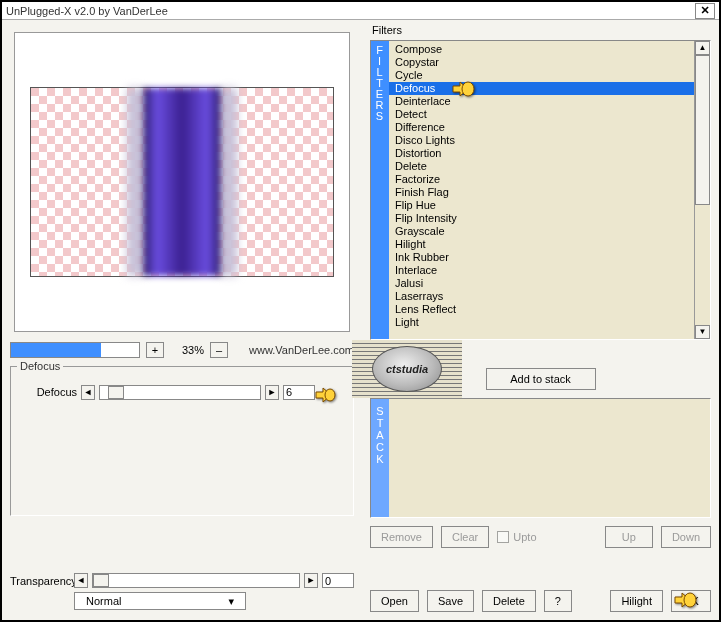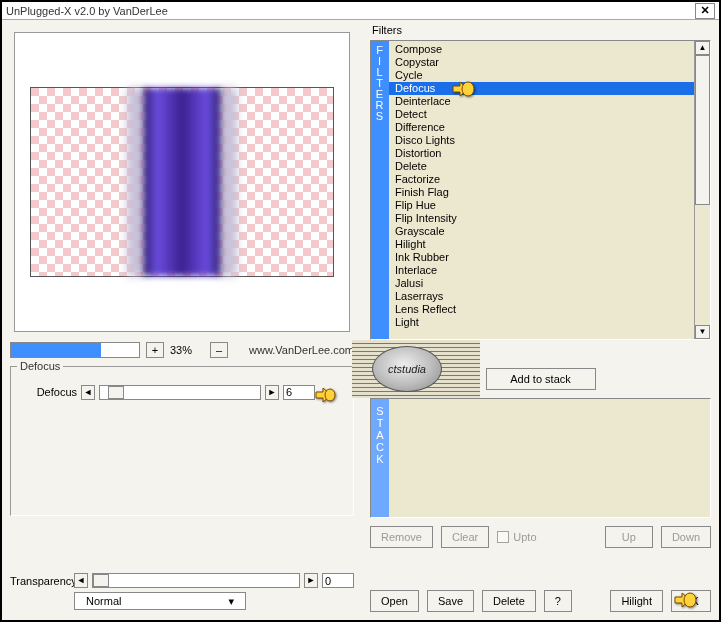--- a/index.html
+++ b/index.html
@@ -17,21 +17,21 @@
 .checker { width: 304px; height: 190px; background: repeating-conic-gradient(#fff 0deg 90deg,#f3c9cb 90deg 180deg); background-size: 16px 16px; position: relative; border: 1px solid #555; }
 .purple-band { position: absolute; left: 50%; top: 0; width: 78px; height: 100%; transform: translateX(-50%); background: linear-gradient(90deg,#2d1d6d 0%,#6a4de0 18%,#3b2090 50%,#6a4de0 82%,#2d1d6d 100%); filter: blur(3px); }
 .purple-edge-l { position:absolute; left:calc(50% - 55px); top:0; width:16px; height:100%; background:#c7c1d8; filter:blur(4px);}
 .purple-edge-r { position:absolute; left:calc(50% + 39px); top:0; width:16px; height:100%; background:#c7c1d8; filter:blur(4px);}
 
 
 .zoom-row { display:flex; align-items:center; gap:6px; margin-top:6px; }
 .zoom-bar { flex:0 0 130px; height:16px; border:1px solid #888; background:#fff; position:relative; }
 .zoom-fill { height:100%; background:#3f8fff; width:70%; }
 .tiny-btn { width:18px; height:16px; border:1px solid #888; background:#f4f3ee; text-align:center; line-height:14px; cursor:pointer; }
-.zoom-pct { width:34px; text-align:left; }
+.zoom-pct { width:34px; text-align:right; }
 .url { font-size:11px; color:#333; margin-left:auto; }
 
 
 .group { border:1px solid #fff; border-top-color:#999; border-left-color:#999; padding:8px 6px 6px 6px; margin-top:8px; position:relative; height:150px; }
 .group-title { position:absolute; top:-7px; left:6px; background:#f4f3ee; padding:0 3px; color:#333; }
 .slider-row { display:flex; align-items:center; gap:4px; margin-top:6px; }
 .slider-label { width:60px; text-align:right; }
 .arrow-btn { width:14px; height:15px; border:1px solid #888; background:#f4f3ee; text-align:center; line-height:12px; cursor:pointer; font-size:9px; }
 .slider-track { flex:1; height:15px; border:1px solid #888; background:#fff; position:relative; }
 .slider-thumb { position:absolute; top:0; width:16px; height:100%; background:#f4f3ee; border:1px solid #888; }
@@ -69,21 +69,21 @@
 .btn.disabled { color:#9a9a9a; }
 .spacer { flex:1; }
 
 .bottom-right { position:absolute; bottom:8px; left:8px; right:8px; display:flex; gap:8px; align-items:center; }
 
 
 .pointer { position:absolute; width:28px; height:22px; pointer-events:none; z-index:50; }
 .pointer svg { filter: drop-shadow(1px 1px 1px rgba(0,0,0,0.5)); }
 
 
-.logo-circle { position:absolute; left:350px; top:338px; width:128px; height:58px; z-index:40; }
+.logo-circle { position:absolute; left:350px; top:338px; width:110px; height:58px; z-index:40;font-weight:bold; }
 .logo-lines { position:absolute; inset:0; background: repeating-linear-gradient(#e6e1cc 0 3px,#777 3px 4px); }
 .logo-oval { position:absolute; left:20px; top:6px; width:70px; height:46px; border-radius:50%; background:radial-gradient(ellipse at 45% 40%, #eee 0%, #bbb 55%, #888 100%); border:1px solid #555; display:flex; align-items:center; justify-content:center; font-style:italic; font-size:10px; color:#222; }
 
 </style>
 </head>
 <body>
 
 <div class="outer-border">
   <div class="titlebar">
     <span class="titlebar-text">UnPlugged-X v2.0 by VanDerLee</span>

